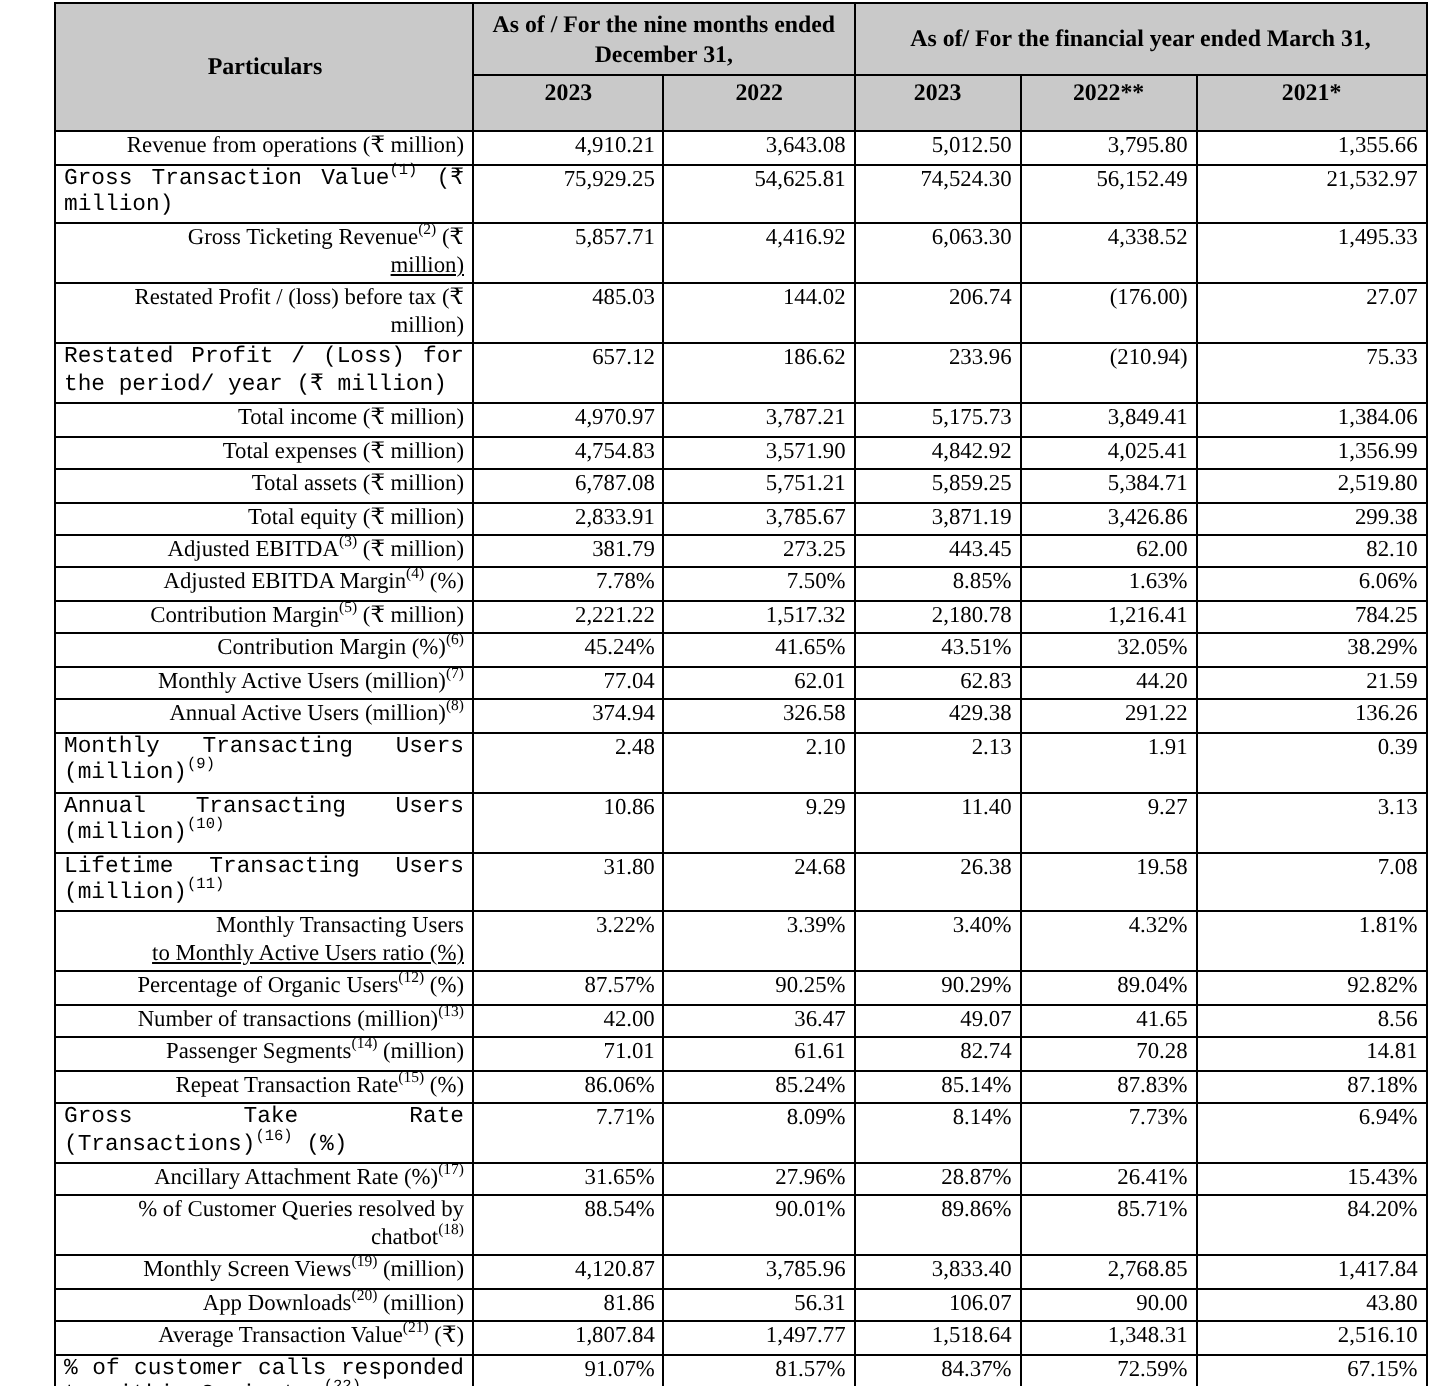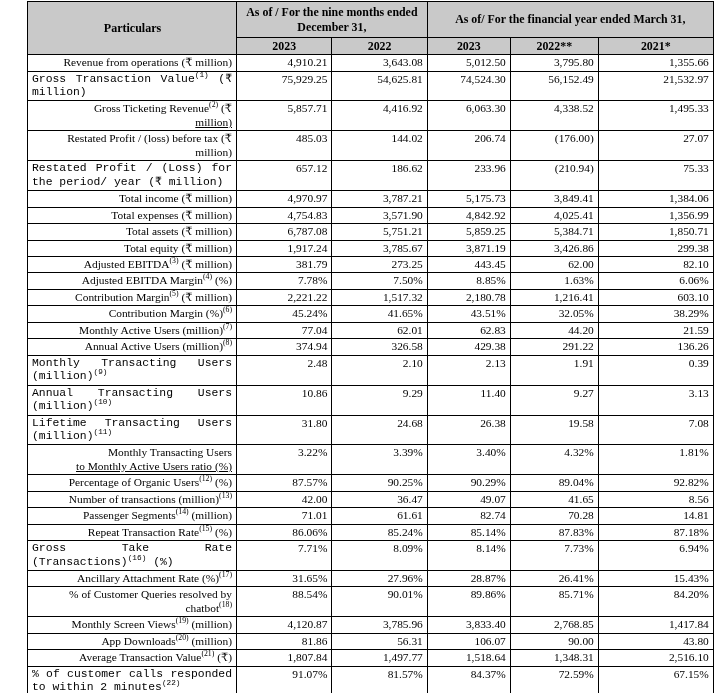--- a/index.html
+++ b/index.html
@@ -56,21 +56,21 @@
     padding-left: 5px;
     font-size: 12px;
   }
   table.kpi thead th.hd-group {
     font-size: 11.9px;
     line-height: 1.22;
   }
   table.kpi thead th.hd-year {
     font-size: 11.9px;
     padding-top: 1px;
-    padding-bottom: 1px;
+    padding-bottom: 12px;
   }
   td.lbl {
     text-align: right;
   }
   td.lbl.justify {
     text-align: justify;
     text-align-last: left;
     font-family: Liberation Mono, monospace;
   }
   td.num {
@@ -167,25 +167,25 @@
           <td class="num">4,842.92</td>
           <td class="num">4,025.41</td>
           <td class="num">1,356.99</td>
         </tr>
         <tr>
           <td class="lbl">Total assets (₹ million)</td>
           <td class="num">6,787.08</td>
           <td class="num">5,751.21</td>
           <td class="num">5,859.25</td>
           <td class="num">5,384.71</td>
-          <td class="num">1,850.71</td>
+          <td class="num">2,519.80</td>
         </tr>
         <tr>
           <td class="lbl">Total equity (₹ million)</td>
-          <td class="num">1,917.24</td>
+          <td class="num">2,833.91</td>
           <td class="num">3,785.67</td>
           <td class="num">3,871.19</td>
           <td class="num">3,426.86</td>
           <td class="num">299.38</td>
         </tr>
         <tr>
           <td class="lbl">Adjusted EBITDA<sup>(3)</sup> (₹ million)</td>
           <td class="num">381.79</td>
           <td class="num">273.25</td>
           <td class="num">443.45</td>
@@ -199,21 +199,21 @@
           <td class="num">8.85%</td>
           <td class="num">1.63%</td>
           <td class="num">6.06%</td>
         </tr>
         <tr>
           <td class="lbl">Contribution Margin<sup>(5)</sup> (₹ million)</td>
           <td class="num">2,221.22</td>
           <td class="num">1,517.32</td>
           <td class="num">2,180.78</td>
           <td class="num">1,216.41</td>
-          <td class="num">603.10</td>
+          <td class="num">784.25</td>
         </tr>
         <tr>
           <td class="lbl">Contribution Margin (%)<sup>(6)</sup></td>
           <td class="num">45.24%</td>
           <td class="num">41.65%</td>
           <td class="num">43.51%</td>
           <td class="num">32.05%</td>
           <td class="num">38.29%</td>
         </tr>
         <tr>

